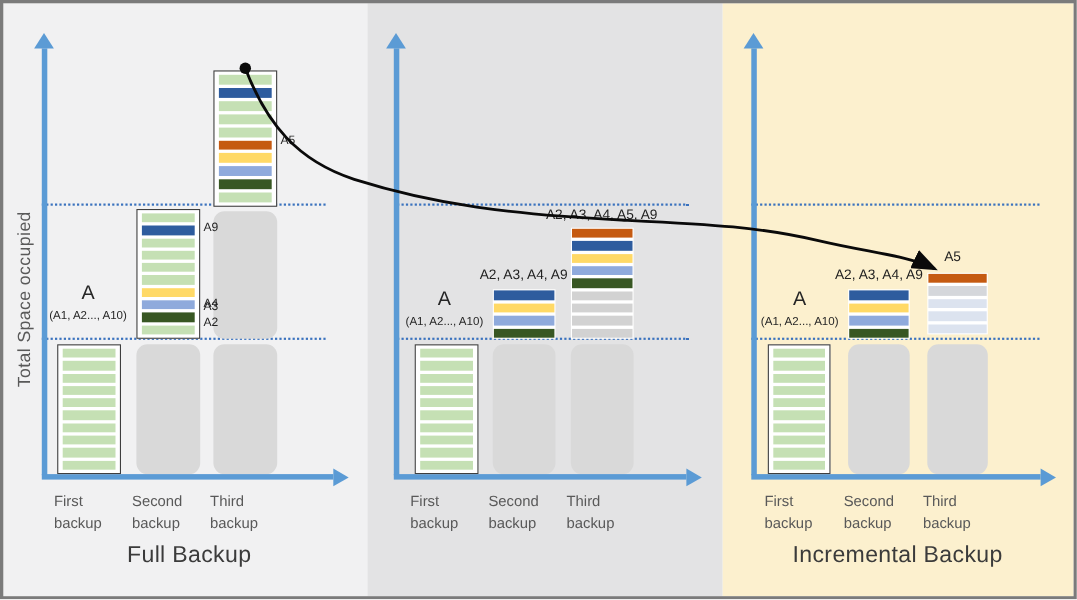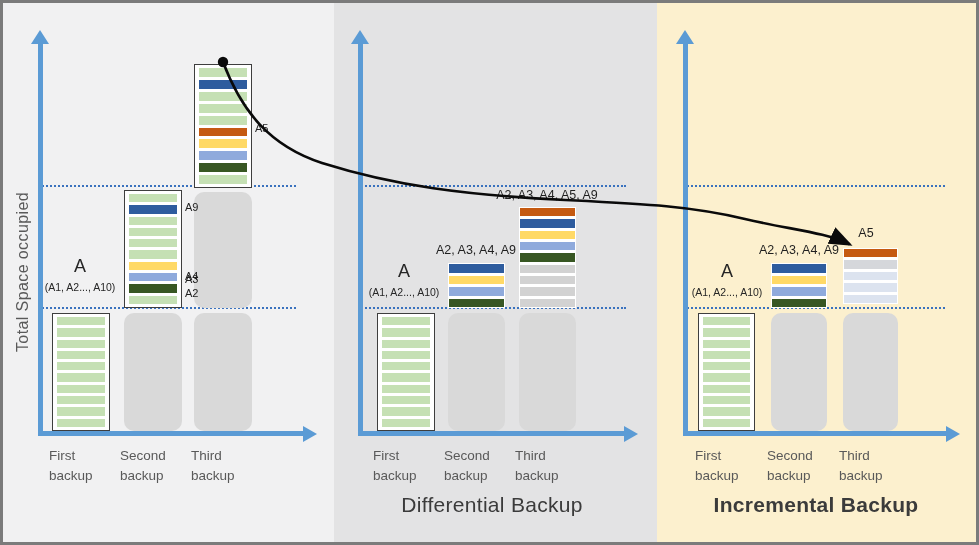--- a/index.html
+++ b/index.html
@@ -79,20 +79,21 @@
       <div class="stripe" style="background: rgb(143, 170, 220);"></div>
       <div class="stripe" style="background: rgb(56, 87, 35);"></div>
       <div class="stripe" style="background: rgb(197, 224, 180);"></div>
     </div>
     <div class="side-label" style="left: 255px; top: 122px;">A5</div>
     <div class="a-main" style="left: 80px; top: 256px;">A</div>
     <div class="a-sub" style="left: 80px; top: 281px;">(A1, A2..., A10)</div>
     <div class="xlabel" style="left: 81px; top: 446px; width: 64px;">First backup</div>
     <div class="xlabel" style="left: 152px; top: 446px; width: 64px;">Second backup</div>
     <div class="xlabel" style="left: 223px; top: 446px; width: 64px;">Third backup</div>
+    <div class="ptitle" style="left: 172px; top: 493px;">Full Backup</div>
     <div class="panel" style="left: 334px; width: 323px; background: rgb(227, 227, 228);"></div>
     <div class="yaxis-line" style="left: 357.5px; top: 44px; height: 388px; background: rgb(91, 155, 213);"></div>
     <div class="yaxis-arrow" style="left: 351px; top: 30px; border-bottom: 14px solid rgb(91, 155, 213);"></div>
     <div class="xaxis-line" style="left: 357.5px; top: 431px; width: 266.5px; background: rgb(91, 155, 213);"></div>
     <div class="xaxis-arrow" style="left: 624px; top: 425.5px; border-left: 14px solid rgb(91, 155, 213);"></div>
     <div class="dotted" style="left: 358px; top: 185px; width: 268px; border-top-color: rgb(58, 114, 190);"></div>
     <div class="dotted" style="left: 358px; top: 307px; width: 268px; border-top-color: rgb(58, 114, 190);"></div>
     <div class="stack bordered" style="left: 377px; top: 313px; width: 58px; height: 118px;">
       <div class="stripe" style="background: rgb(197, 224, 180);"></div>
       <div class="stripe" style="background: rgb(197, 224, 180);"></div>
@@ -124,21 +125,20 @@
       <div class="stripe" style="background: rgb(210, 210, 210);"></div>
       <div class="stripe" style="background: rgb(210, 210, 210);"></div>
       <div class="stripe" style="background: rgb(210, 210, 210);"></div>
     </div>
     <div class="top-label" style="left: 547px; top: 188px;">A2, A3, A4, A5, A9</div>
     <div class="a-main" style="left: 404px; top: 261px;">A</div>
     <div class="a-sub" style="left: 404px; top: 286px;">(A1, A2..., A10)</div>
     <div class="xlabel" style="left: 405px; top: 446px; width: 64px;">First backup</div>
     <div class="xlabel" style="left: 476px; top: 446px; width: 64px;">Second backup</div>
     <div class="xlabel" style="left: 547px; top: 446px; width: 64px;">Third backup</div>
-    <div class="ptitle" style="left: 492px; top: 493px;">Differential Backup</div>
     <div class="panel" style="left: 657px; width: 319px; background: rgb(252, 240, 206);"></div>
     <div class="yaxis-line" style="left: 682.5px; top: 44px; height: 388px; background: rgb(91, 155, 213);"></div>
     <div class="yaxis-arrow" style="left: 676px; top: 30px; border-bottom: 14px solid rgb(91, 155, 213);"></div>
     <div class="xaxis-line" style="left: 682.5px; top: 431px; width: 263.5px; background: rgb(91, 155, 213);"></div>
     <div class="xaxis-arrow" style="left: 946px; top: 425.5px; border-left: 14px solid rgb(91, 155, 213);"></div>
     <div class="dotted" style="left: 683px; top: 185px; width: 262px; border-top-color: rgb(58, 114, 190);"></div>
     <div class="dotted" style="left: 683px; top: 307px; width: 262px; border-top-color: rgb(58, 114, 190);"></div>
     <div class="stack bordered" style="left: 698px; top: 313px; width: 57px; height: 118px;">
       <div class="stripe" style="background: rgb(197, 224, 180);"></div>
       <div class="stripe" style="background: rgb(197, 224, 180);"></div>
@@ -166,21 +166,21 @@
       <div class="stripe" style="background: rgb(220, 227, 239);"></div>
       <div class="stripe" style="background: rgb(220, 227, 239);"></div>
       <div class="stripe" style="background: rgb(220, 227, 239);"></div>
     </div>
     <div class="top-label" style="left: 866px; top: 226px;">A5</div>
     <div class="a-main" style="left: 727px; top: 261px;">A</div>
     <div class="a-sub" style="left: 727px; top: 286px;">(A1, A2..., A10)</div>
     <div class="xlabel" style="left: 727px; top: 446px; width: 64px;">First backup</div>
     <div class="xlabel" style="left: 799px; top: 446px; width: 64px;">Second backup</div>
     <div class="xlabel" style="left: 871px; top: 446px; width: 64px;">Third backup</div>
-    <div class="ptitle" style="left: 816px; top: 493px; font-weight: bold;">Incremental Backup</div>
+    <div class="ptitle" style="left: 816px; top: 493px;">Incremental Backup</div>
     <svg class="overlay" width="979" height="545" viewBox="0 0 979 545">
     <defs>
       <marker id="ah" markerWidth="9" markerHeight="7" refX="7.5" refY="3.5" orient="auto">
         <path d="M0,0 L9,3.5 L0,7 z" fill="#0A0A0A"></path>
       </marker>
     </defs>
     <circle cx="223" cy="62" r="5.2" fill="#0A0A0A"></circle>
     <path d="M223,62 C242,112 270,146 322,163 C395,186 465,195 565,200 C645,204 690,206 745,219 C792,230 824,232 849,244" fill="none" stroke="#0A0A0A" stroke-width="2.6" stroke-linecap="round" marker-end="url(#ah)"></path>
   </svg>
 

